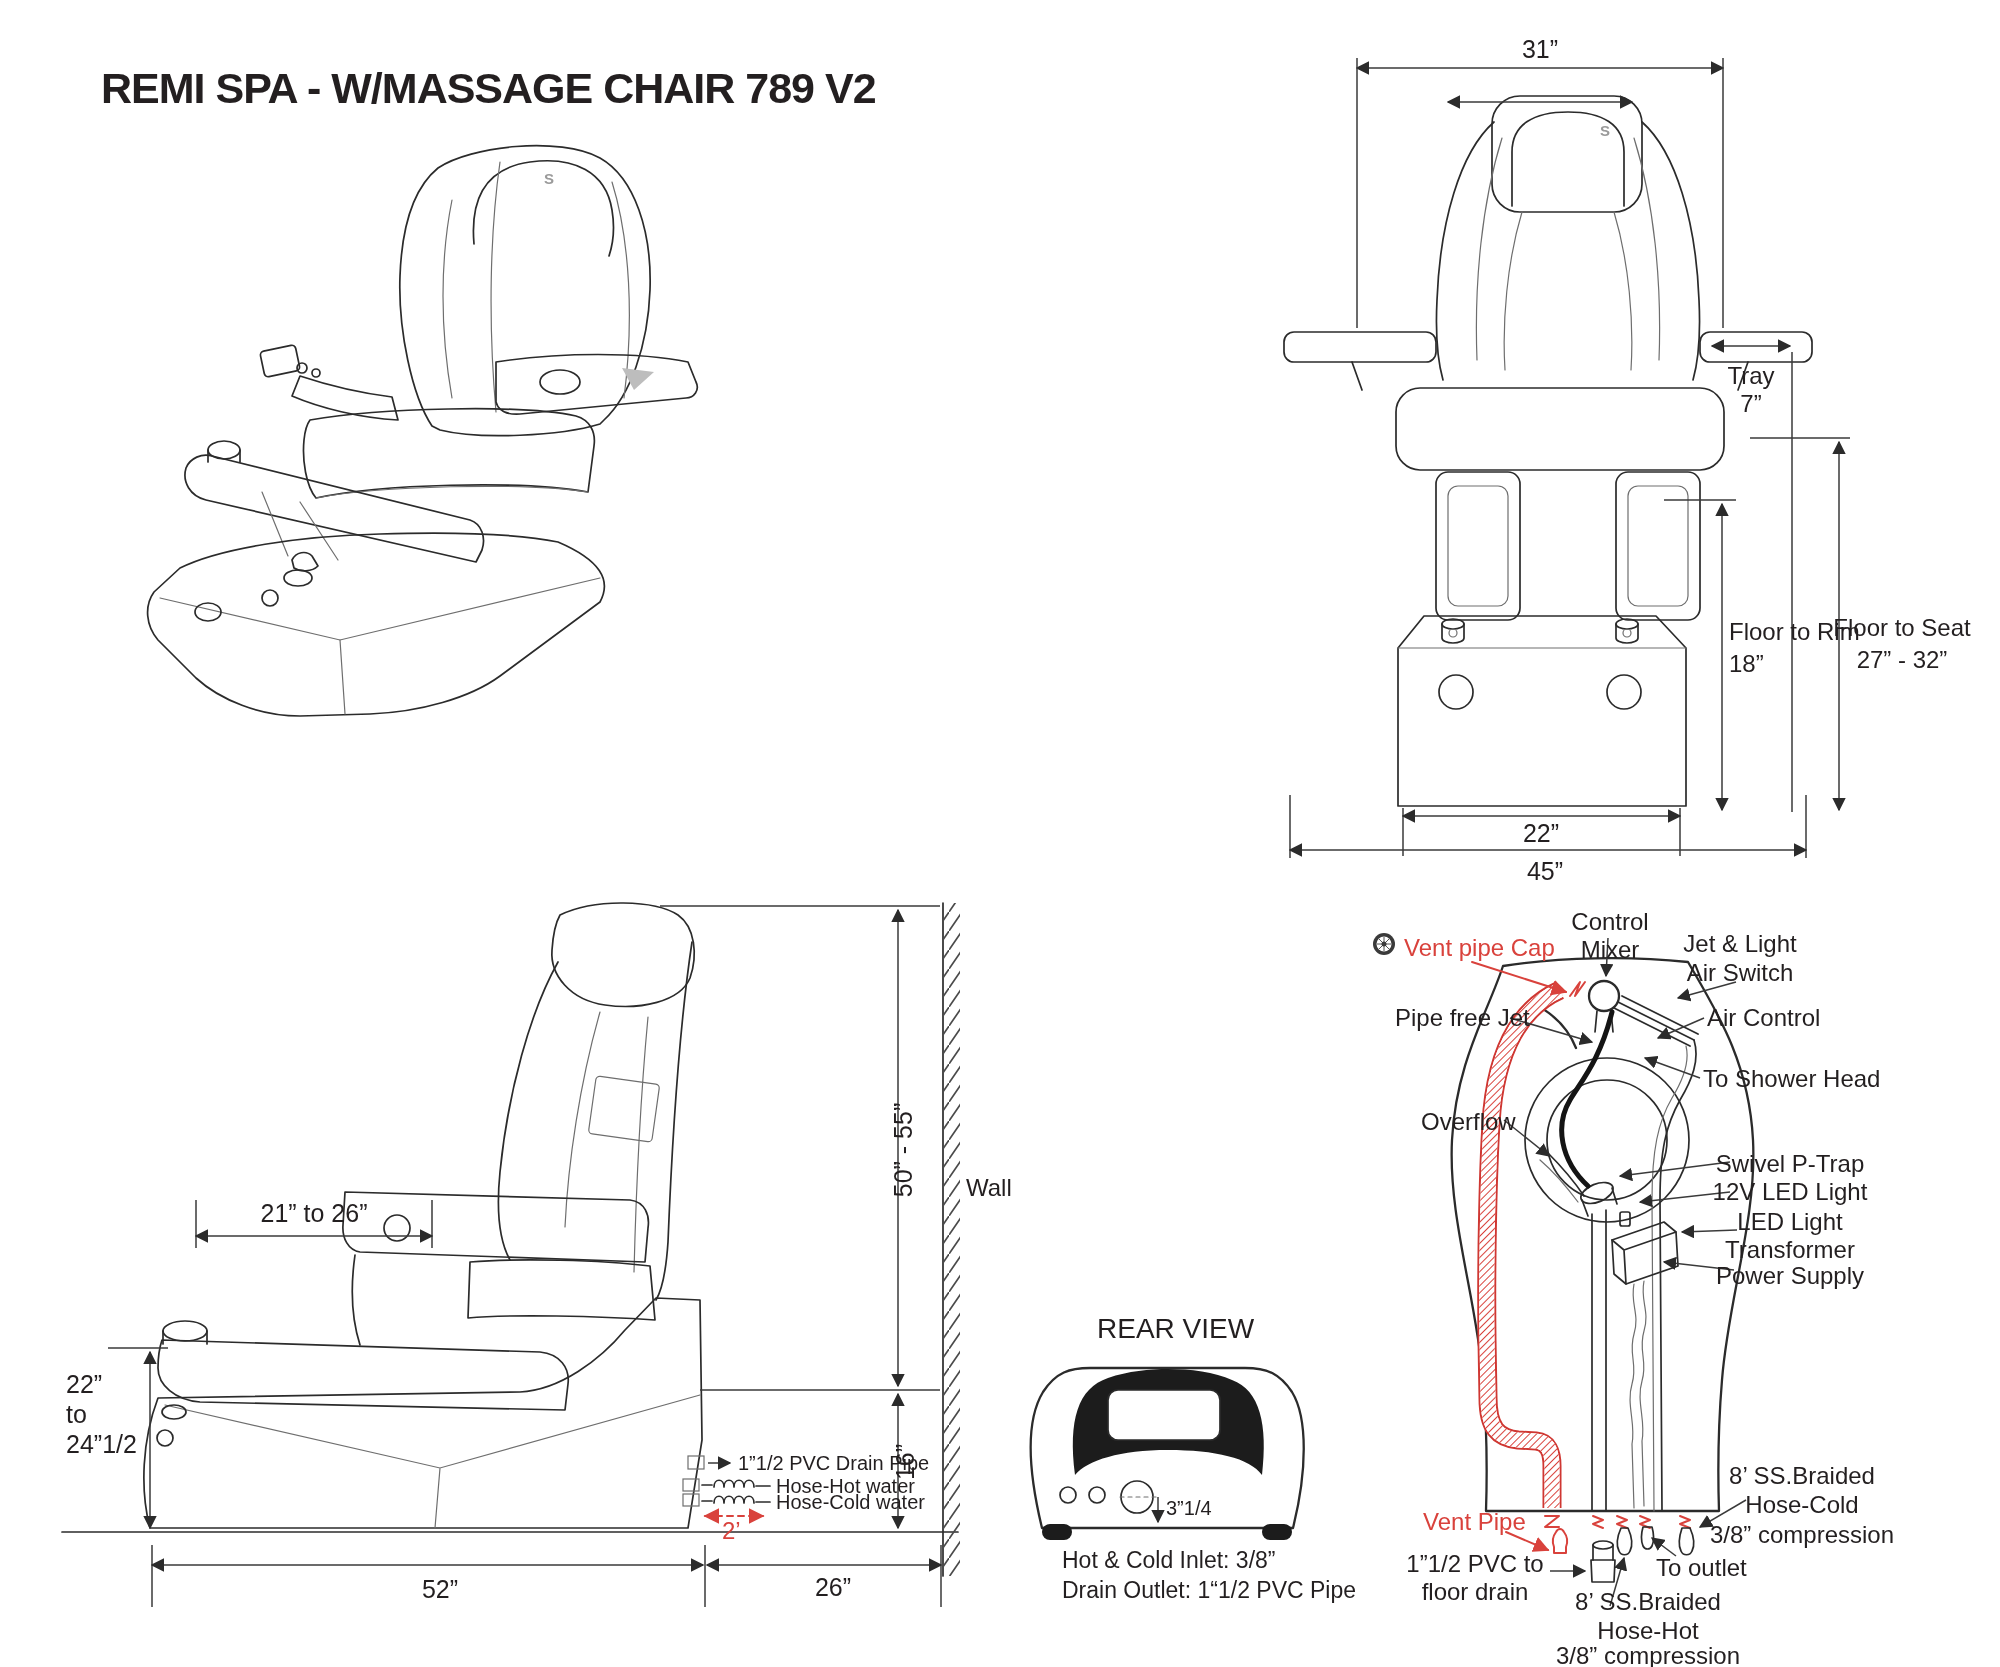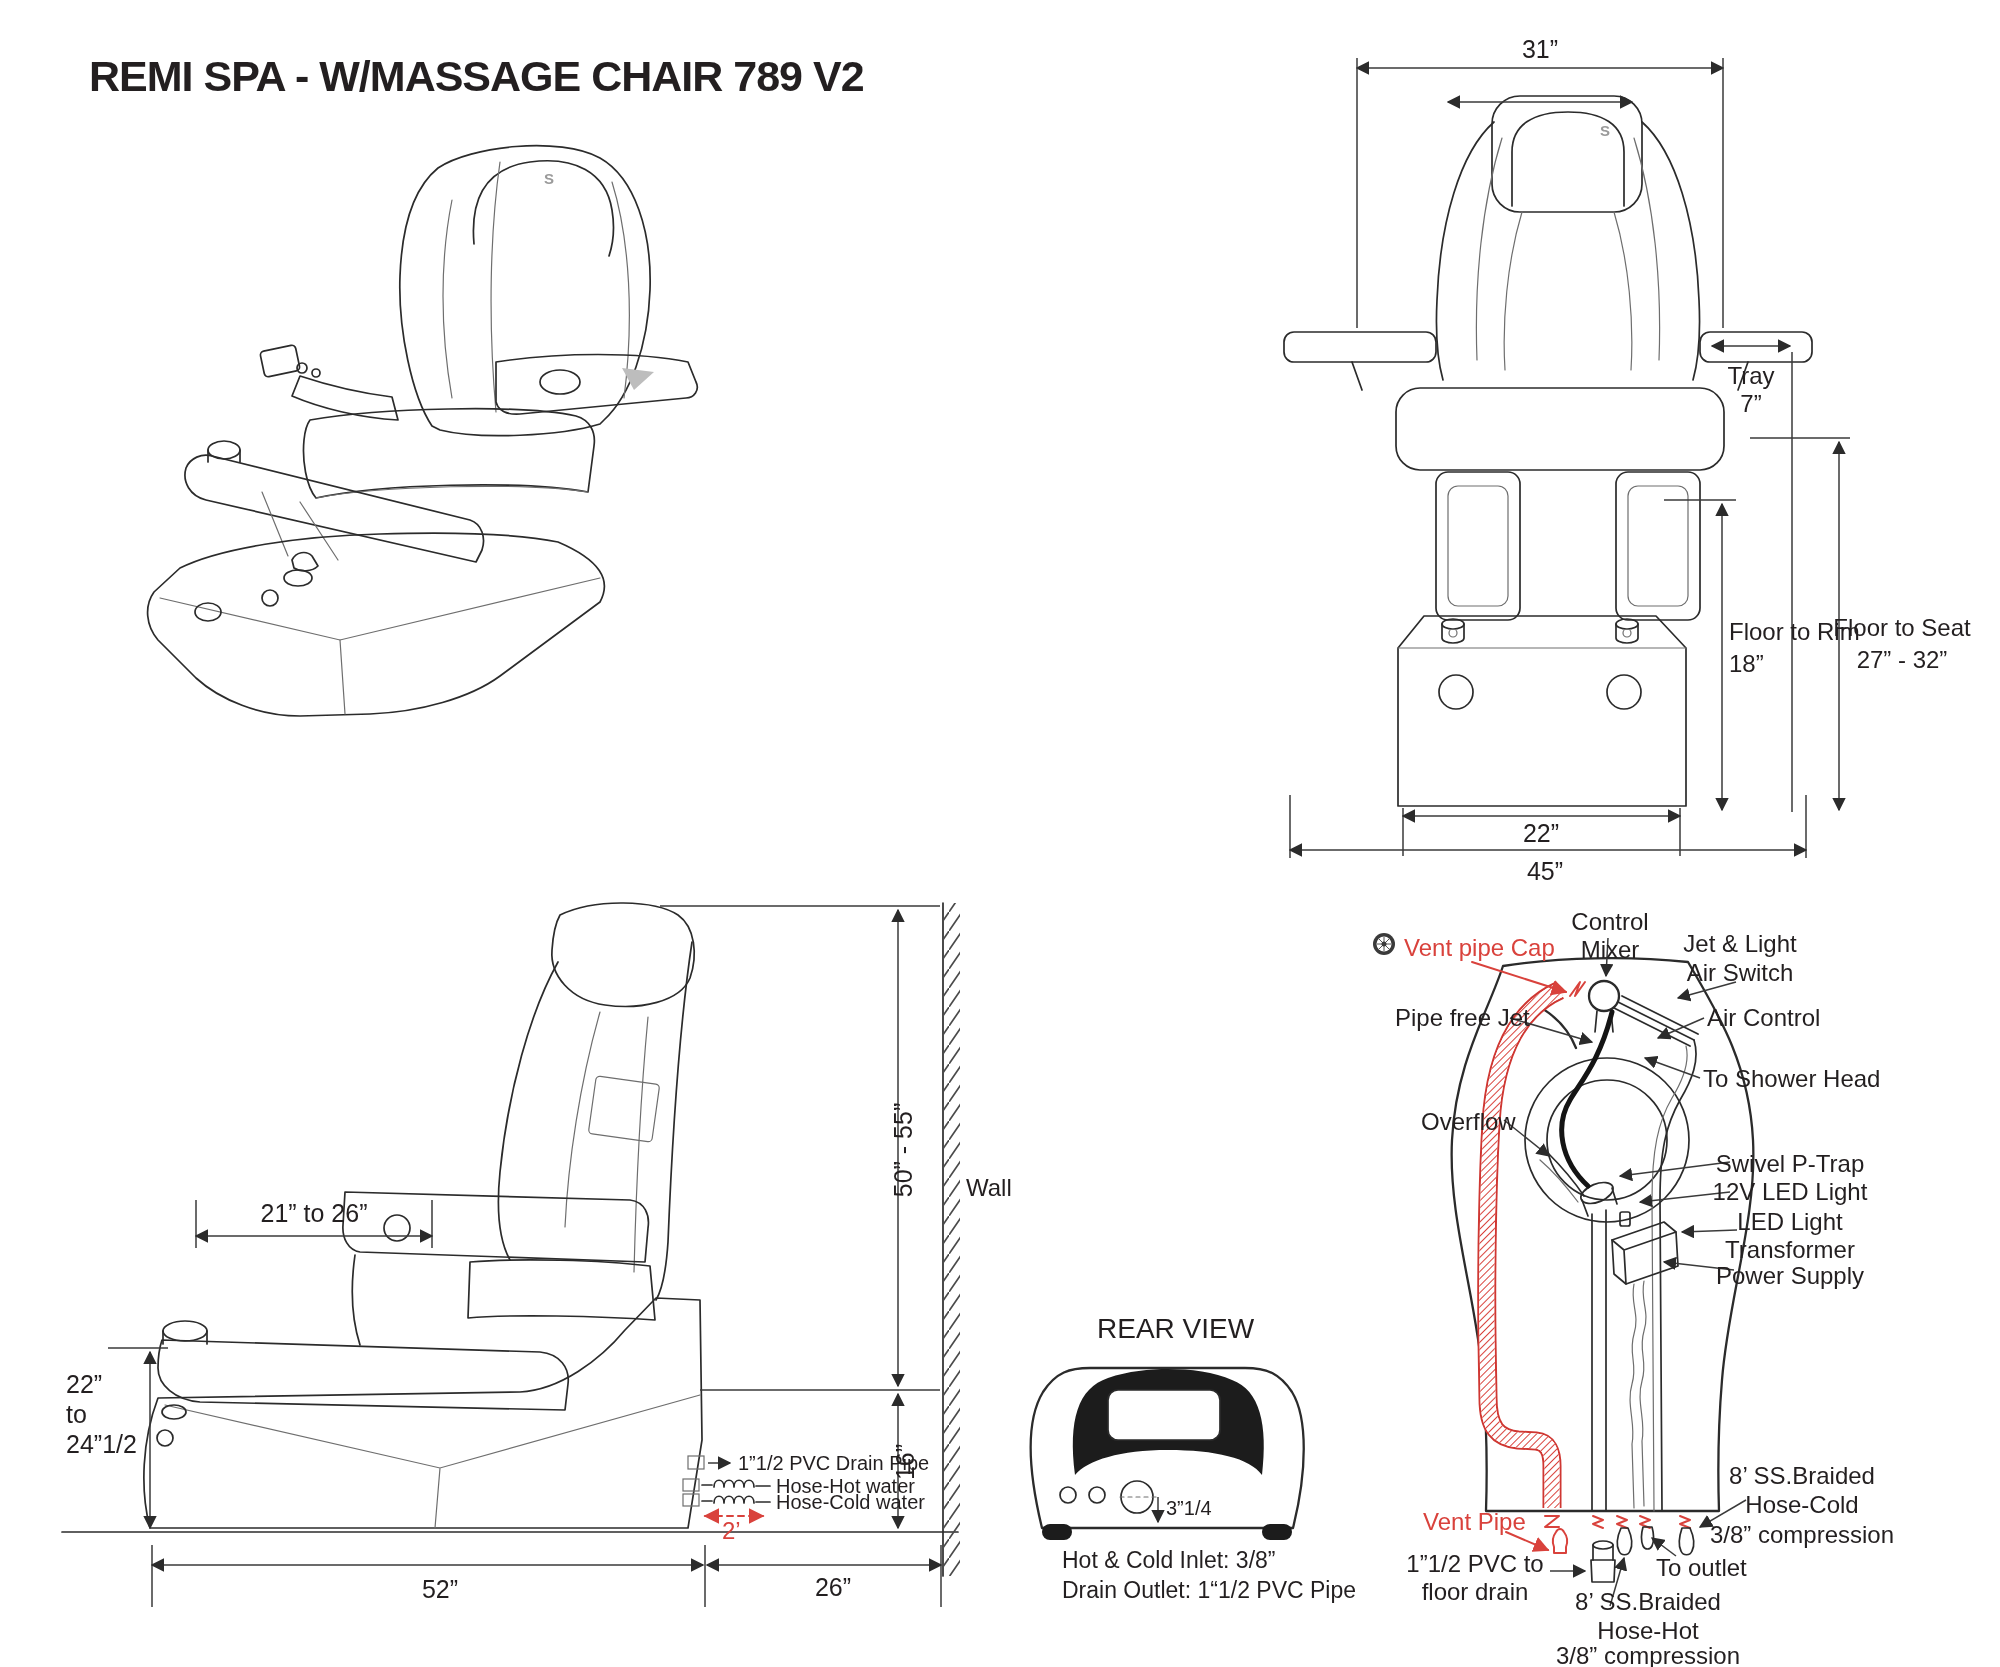--- a/index.html
+++ b/index.html
@@ -1,18 +1,18 @@
 <!DOCTYPE html>
 <html><head>
 <meta charset="utf-8">
 <style>
   html,body{margin:0;padding:0;background:#ffffff;}
   #canvas{position:relative;width:2000px;height:1667px;background:#ffffff;overflow:hidden;
           font-family:"Liberation Sans",sans-serif;}
-  #main-title{position:absolute;left:85px;top:48px;margin:4px;font-size:43px;font-weight:800;
+  #main-title{position:absolute;left:85px;top:48px;margin:16px;font-size:43px;font-weight:800;
               letter-spacing:-1px;color:#231f20;font-family:"Liberation Sans",sans-serif;}
   svg{position:absolute;left:0;top:0;}
   svg text{font-family:"Liberation Sans",sans-serif;fill:#231f20;}
   .dim{font-size:25px;}
   .lbl{font-size:24px;}
   .plm{font-size:24px;}
   .small{font-size:20px;}
   .note{font-size:23px;}
   .rv{font-size:28px;}
   .red{fill:#d9423c;}

